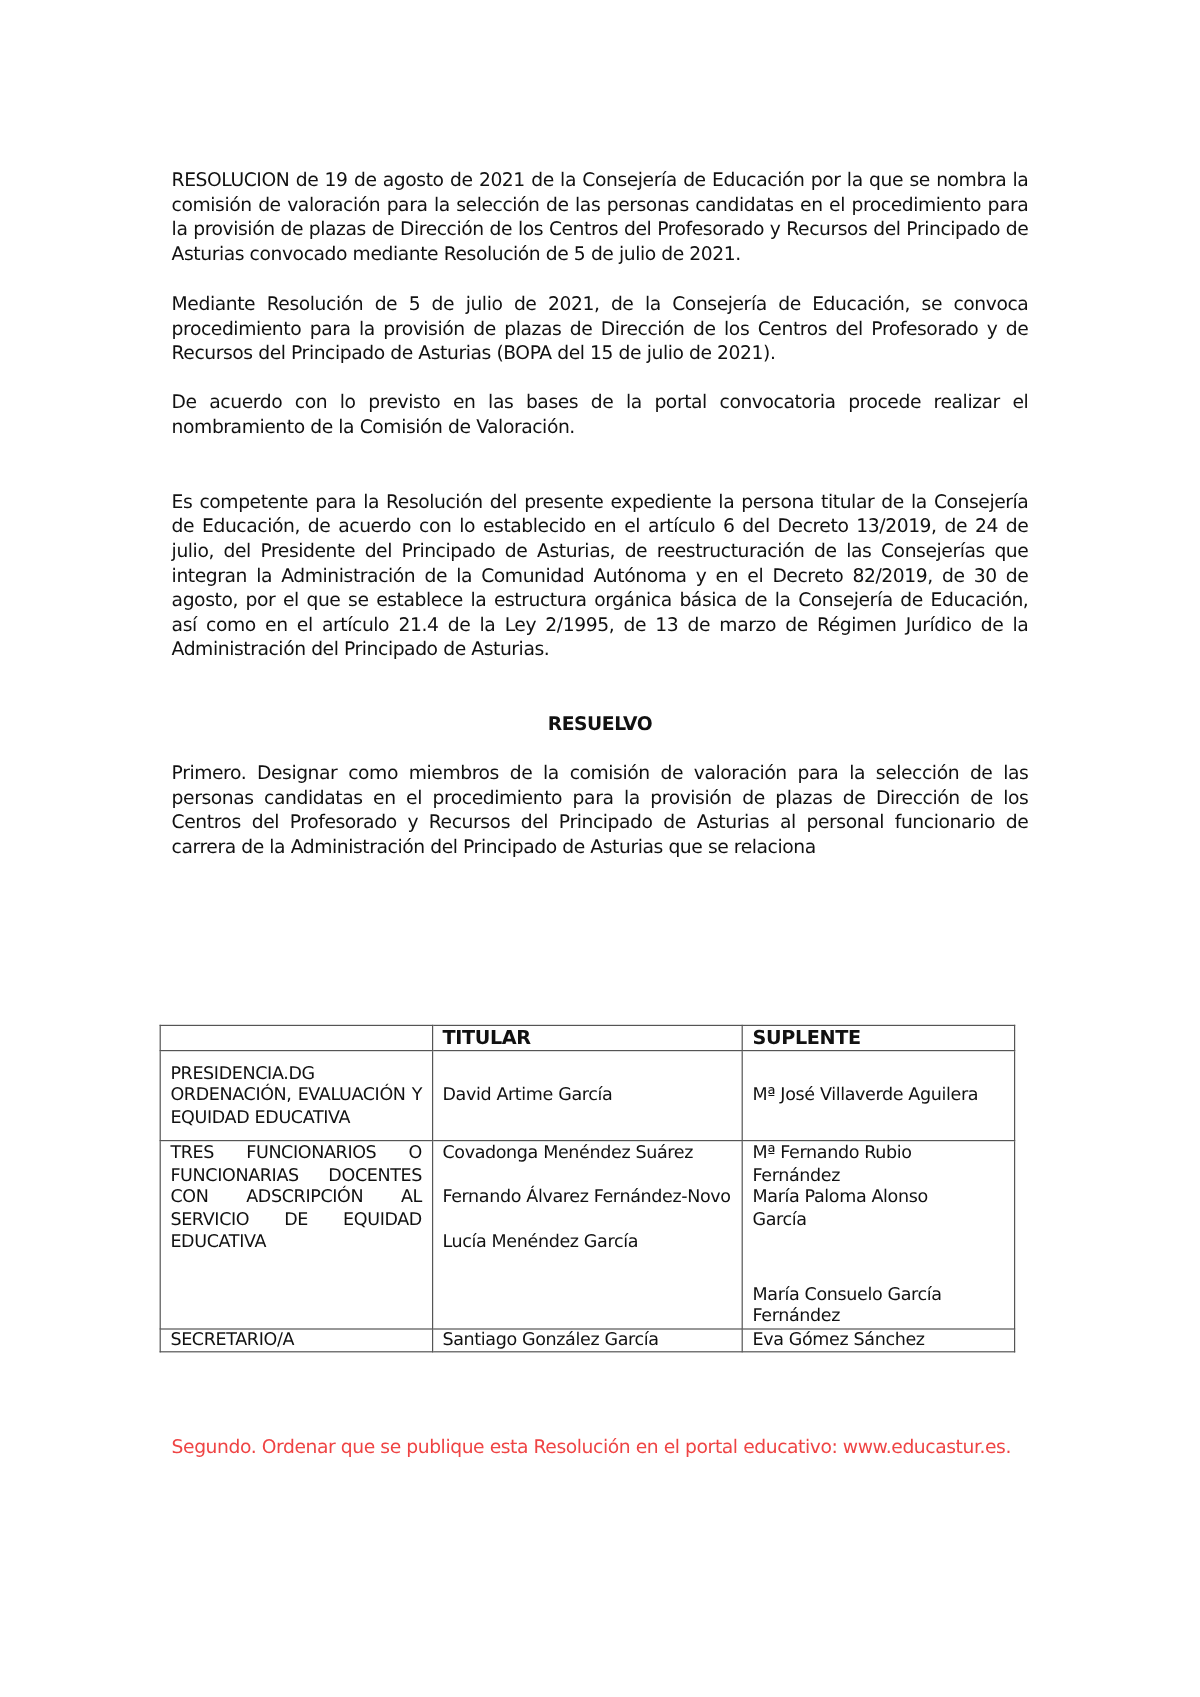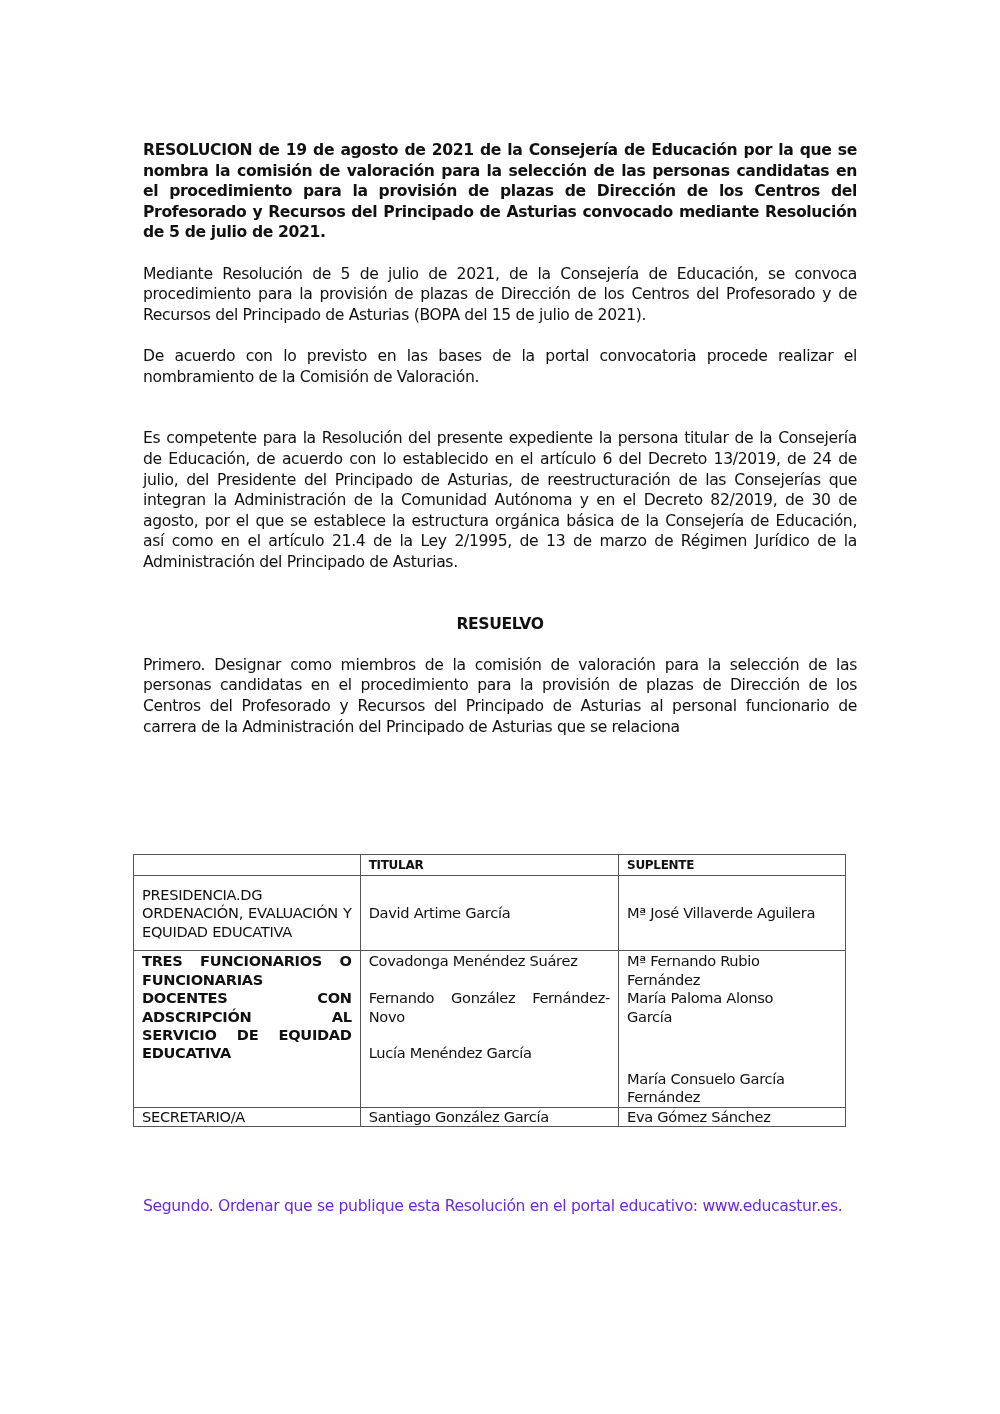--- a/index.html
+++ b/index.html
@@ -3,38 +3,38 @@
   <meta charset="utf-8">
   <style>
     html, body { margin: 0; padding: 0; background: #ffffff; }
     body { width: 1000px; height: 1414px; position: relative; overflow: hidden; }
     .page {
       position: absolute; left: 143px; top: 140px; width: 714px;
       font-family: "DejaVu Sans", sans-serif; font-size: 15.6px; line-height: 20.6px;
       color: #111111; letter-spacing: -0.35px;
     }
     p { margin: 0; text-align: justify; }
-    .title { font-weight: bold; }
+    .title { font-weight: normal; }
     .gap { height: 20.6px; }
     .center-heading { text-align: center; font-weight: bold; }
     .table-wrap { position: absolute; left: 133px; top: 854px; width: 713px; }
     table {
       border-collapse: collapse; width: 713px;
       font-family: "DejaVu Sans", sans-serif; font-size: 14.6px; line-height: 18.4px;
       color: #111111; letter-spacing: -0.3px;
     }
     td, th { border: 1px solid #555555; vertical-align: middle; padding: 0 8px; text-align: left; }
-    th { font-weight: bold; font-size: 12px; padding-top: 1px; padding-bottom: 1px; }
+    th { font-weight: bold; font-size: 16px; padding-top: 1px; padding-bottom: 1px; }
     td.col0 { width: 210px; text-align: justify; text-align-last: left; }
     td.col1 { width: 242px; }
     td.col2 { width: 210px; }
     td.jl { text-align: justify; }
     .valign-top { vertical-align: top; }
     .after { position: absolute; left: 143px; top: 1196px; width: 714px;
-      font-family: "DejaVu Sans", sans-serif; font-size: 15.6px; line-height: 20.6px; color: #6d28d9; letter-spacing: -0.35px; }
+      font-family: "DejaVu Sans", sans-serif; font-size: 15.6px; line-height: 20.6px; color: #ef4444; letter-spacing: -0.35px; }
   </style>
 </head>
 <body>
 
 <div class="page">
   <p class="title">RESOLUCION de 19 de agosto de 2021 de la Consejería de Educación por la que se nombra la comisión de valoración para la selección de las personas candidatas en el procedimiento para la provisión de plazas de Dirección de los Centros del Profesorado y Recursos del Principado de Asturias convocado mediante Resolución de 5 de julio de 2021.</p>
   <div class="gap"></div>
   <p>Mediante Resolución de 5 de julio de 2021, de la Consejería de Educación, se convoca procedimiento para la provisión de plazas de Dirección de los Centros del Profesorado y de Recursos del Principado de Asturias (BOPA del 15 de julio de 2021).</p>
   <div class="gap"></div>
   <p>De acuerdo con lo previsto en las bases de la portal convocatoria procede realizar el nombramiento de la Comisión de Valoración.</p>
@@ -57,25 +57,25 @@
         <th class="col2">SUPLENTE</th>
       </tr>
     </thead>
     <tbody>
       <tr style="height:75px;">
         <td class="col0">PRESIDENCIA.DG ORDENACIÓN, EVALUACIÓN Y EQUIDAD EDUCATIVA</td>
         <td class="col1">David Artime García</td>
         <td class="col2">Mª José Villaverde Aguilera</td>
       </tr>
       <tr style="height:130px;">
-        <td class="col0 valign-top" style="padding-top:1px;font-weight:bold;">TRES FUNCIONARIOS O FUNCIONARIAS DOCENTES CON ADSCRIPCIÓN AL SERVICIO DE EQUIDAD EDUCATIVA</td>
+        <td class="col0 valign-top" style="padding-top:1px;">TRES FUNCIONARIOS O FUNCIONARIAS DOCENTES CON ADSCRIPCIÓN AL SERVICIO DE EQUIDAD EDUCATIVA</td>
         <td class="col1 valign-top jl" style="padding-top:1px;">
           <div>Covadonga Menéndez Suárez</div>
           <div style="height:18.4px"></div>
-          <div style="text-align:justify;">Fernando González Fernández-Novo</div>
+          <div style="text-align:justify;">Fernando Álvarez Fernández-Novo</div>
           <div style="height:18.4px"></div>
           <div>Lucía Menéndez García</div>
         </td>
         <td class="col2 valign-top" style="padding-top:1px;">
           <div style="width:180px;">Mª Fernando Rubio Fernández</div>
           <div style="width:180px;">María Paloma Alonso García</div>
           <div style="width:180px;margin-top:44px;">María Consuelo García Fernández</div>
         </td>
       </tr>
       <tr style="height:19px;">

